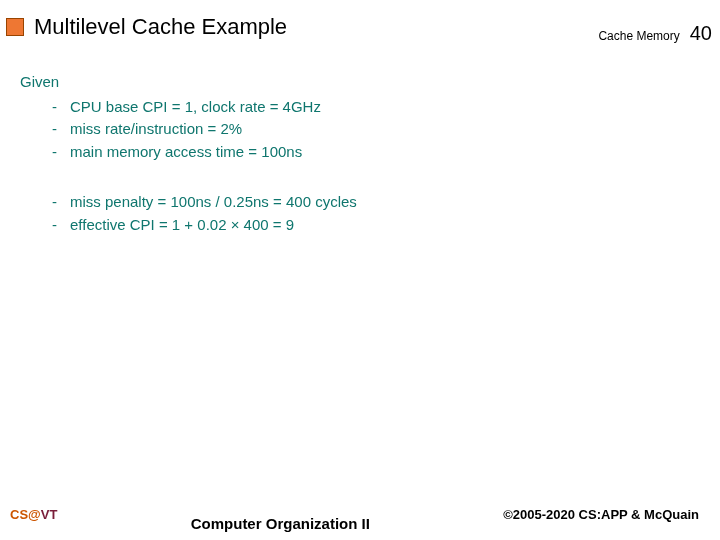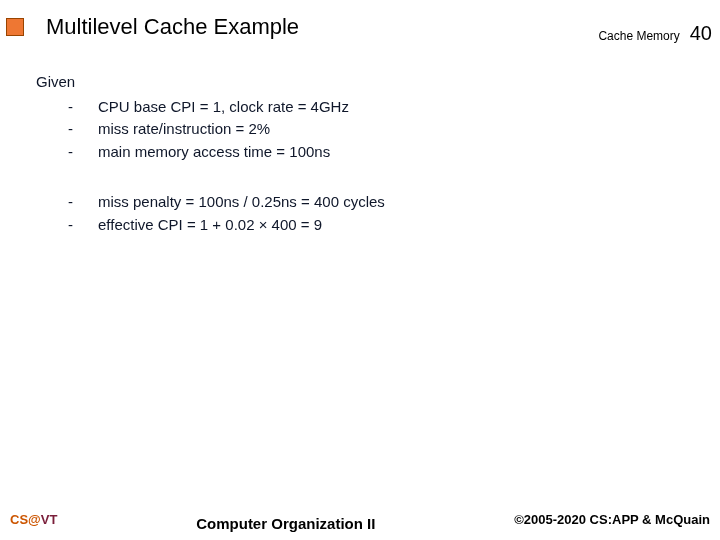--- a/index.html
+++ b/index.html
@@ -1,15 +1,15 @@
 <!DOCTYPE html>
 <html><head>
 <meta charset="utf-8">
 <style>
-  * { margin: 0; padding: 0; box-sizing: border-box; gap: 12px; }
+  * { margin: 0; padding: 0; box-sizing: border-box; }
   body {
     width: 720px;
     height: 540px;
     background: #ffffff;
     font-family: Arial, Helvetica, sans-serif;
     position: relative;
     overflow: hidden;
   }
   .header {
     display: flex;
@@ -38,46 +38,45 @@
   .topic {
     font-size: 12px;
     color: #000;
   }
   .slide-num {
     font-size: 20px;
     color: #000;
     margin-top: 14px;
   }
   .content {
-    padding: 20px 36px;
+    padding: 20px 20px;
     font-size: 15px;
-    color: #0f172a;
+    color: #0f766e;
     line-height: 1.5;
   }
   .section-head {
     margin-bottom: 2px;
   }
   .bullet-list {
     margin-left: 32px;
     margin-bottom: 28px;
   }
   .bullet-row {
     display: flex;
   }
   .dash {
     width: 18px;
     flex-shrink: 0;
   }
   .footer {
     position: absolute;
     bottom: 8px;
     left: 0;
-    right: 0;
+    right: 11px;
     display: flex;
-    align-items: center;
     padding: 0 10px;
   }
   .footer-left {
     font-size: 13px;
     font-weight: bold;
     flex: 0 0 auto;
   }
   .footer-left .cs { color: #cc5500; }
   .footer-left .at { color: #cc5500; }
   .footer-left .vt { color: #7a1e3a; }

